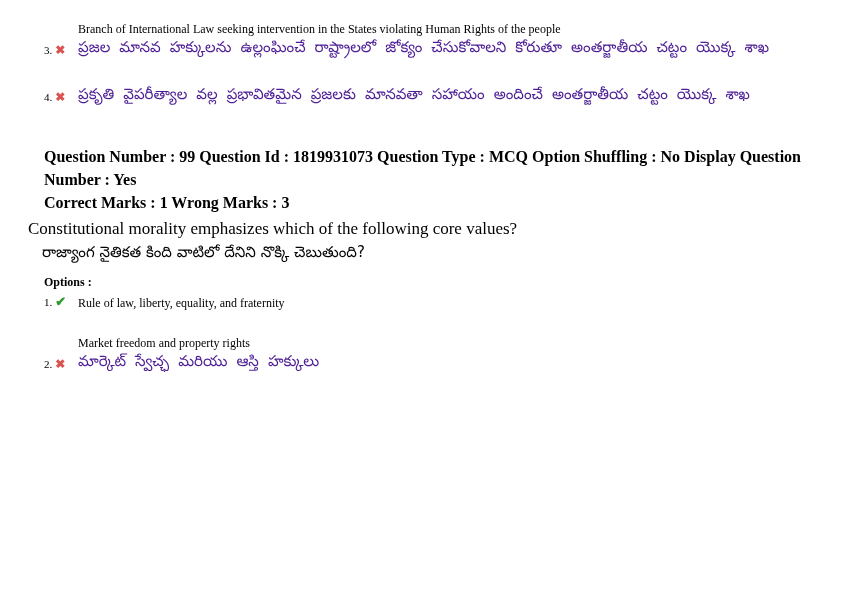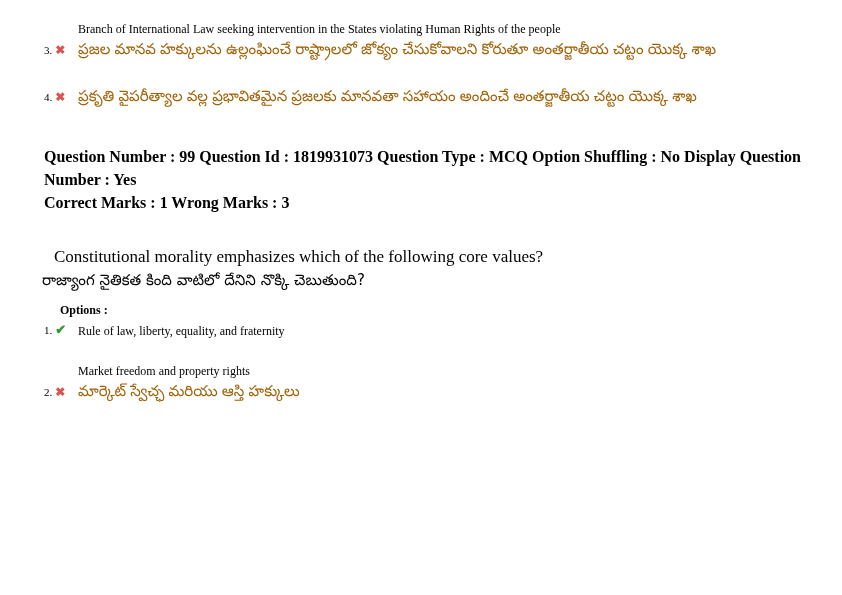--- a/index.html
+++ b/index.html
@@ -52,57 +52,56 @@
     font-weight: bold;
     padding-left: 3px;
   }
   .opt-en {
     font-family: "Liberation Serif", serif;
     font-size: 12px;
     line-height: 1.28;
     color: #000;
   }
   .opt-te {
-    font-family: Liberation Sans, sans-serif;
+    font-family: Liberation Mono, monospace;
     font-size: 15px;
     line-height: 1.45;
-    color: #a16207;
+    color: #4c1d95;
     margin-top: 1px;
   }
 
   
   .meta {
     font-family: "Liberation Serif", serif;
     font-weight: bold;
     font-size: 16px;
     line-height: 1.45;
     padding-left: 44px;
     color: #000;
   }
   .q-text-en {
     font-family: "Liberation Serif", serif;
     font-size: 17px;
     line-height: 1.3;
-    padding-left: 54px;
+    padding-left: 28px;
     color: #000;
-    margin-top: 28px;
   }
   .q-text-te {
     font-family: "DejaVu Sans", sans-serif;
     font-size: 15px;
     line-height: 1.45;
     padding-left: 42px;
     color: #000;
     margin-top: 1px;
   }
   .options-label {
     font-family: "Liberation Serif", serif;
     font-weight: bold;
     font-size: 12px;
-    padding-left: 60px;
+    padding-left: 44px;
     margin-top: 12px;
     margin-bottom: 6px;
     color: #000;
   }
   .spacer-lg { height: 34px; }
   .spacer-md { height: 20px; }
   .top-pad { height: 22px; }
 </style>
 </head>
 <body>

